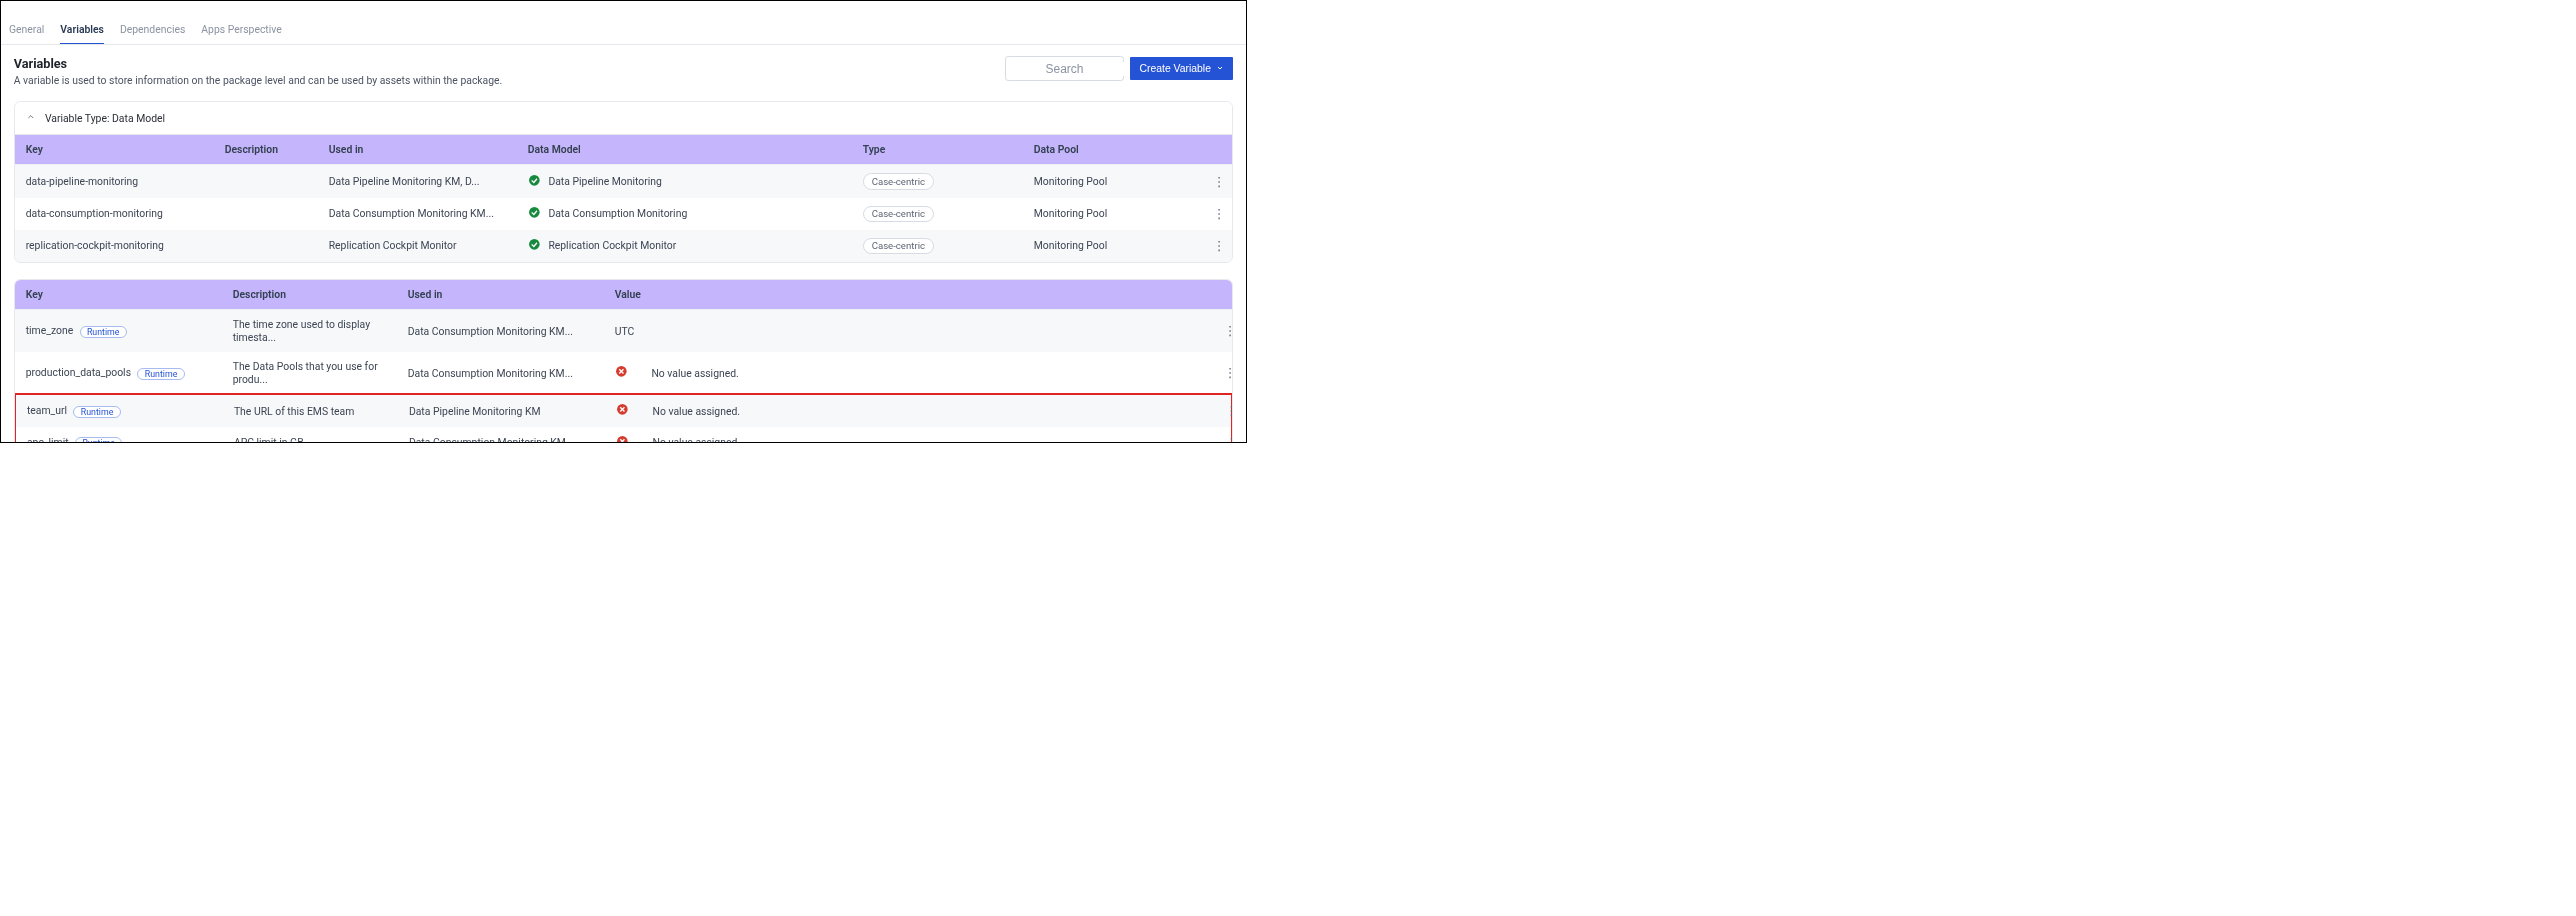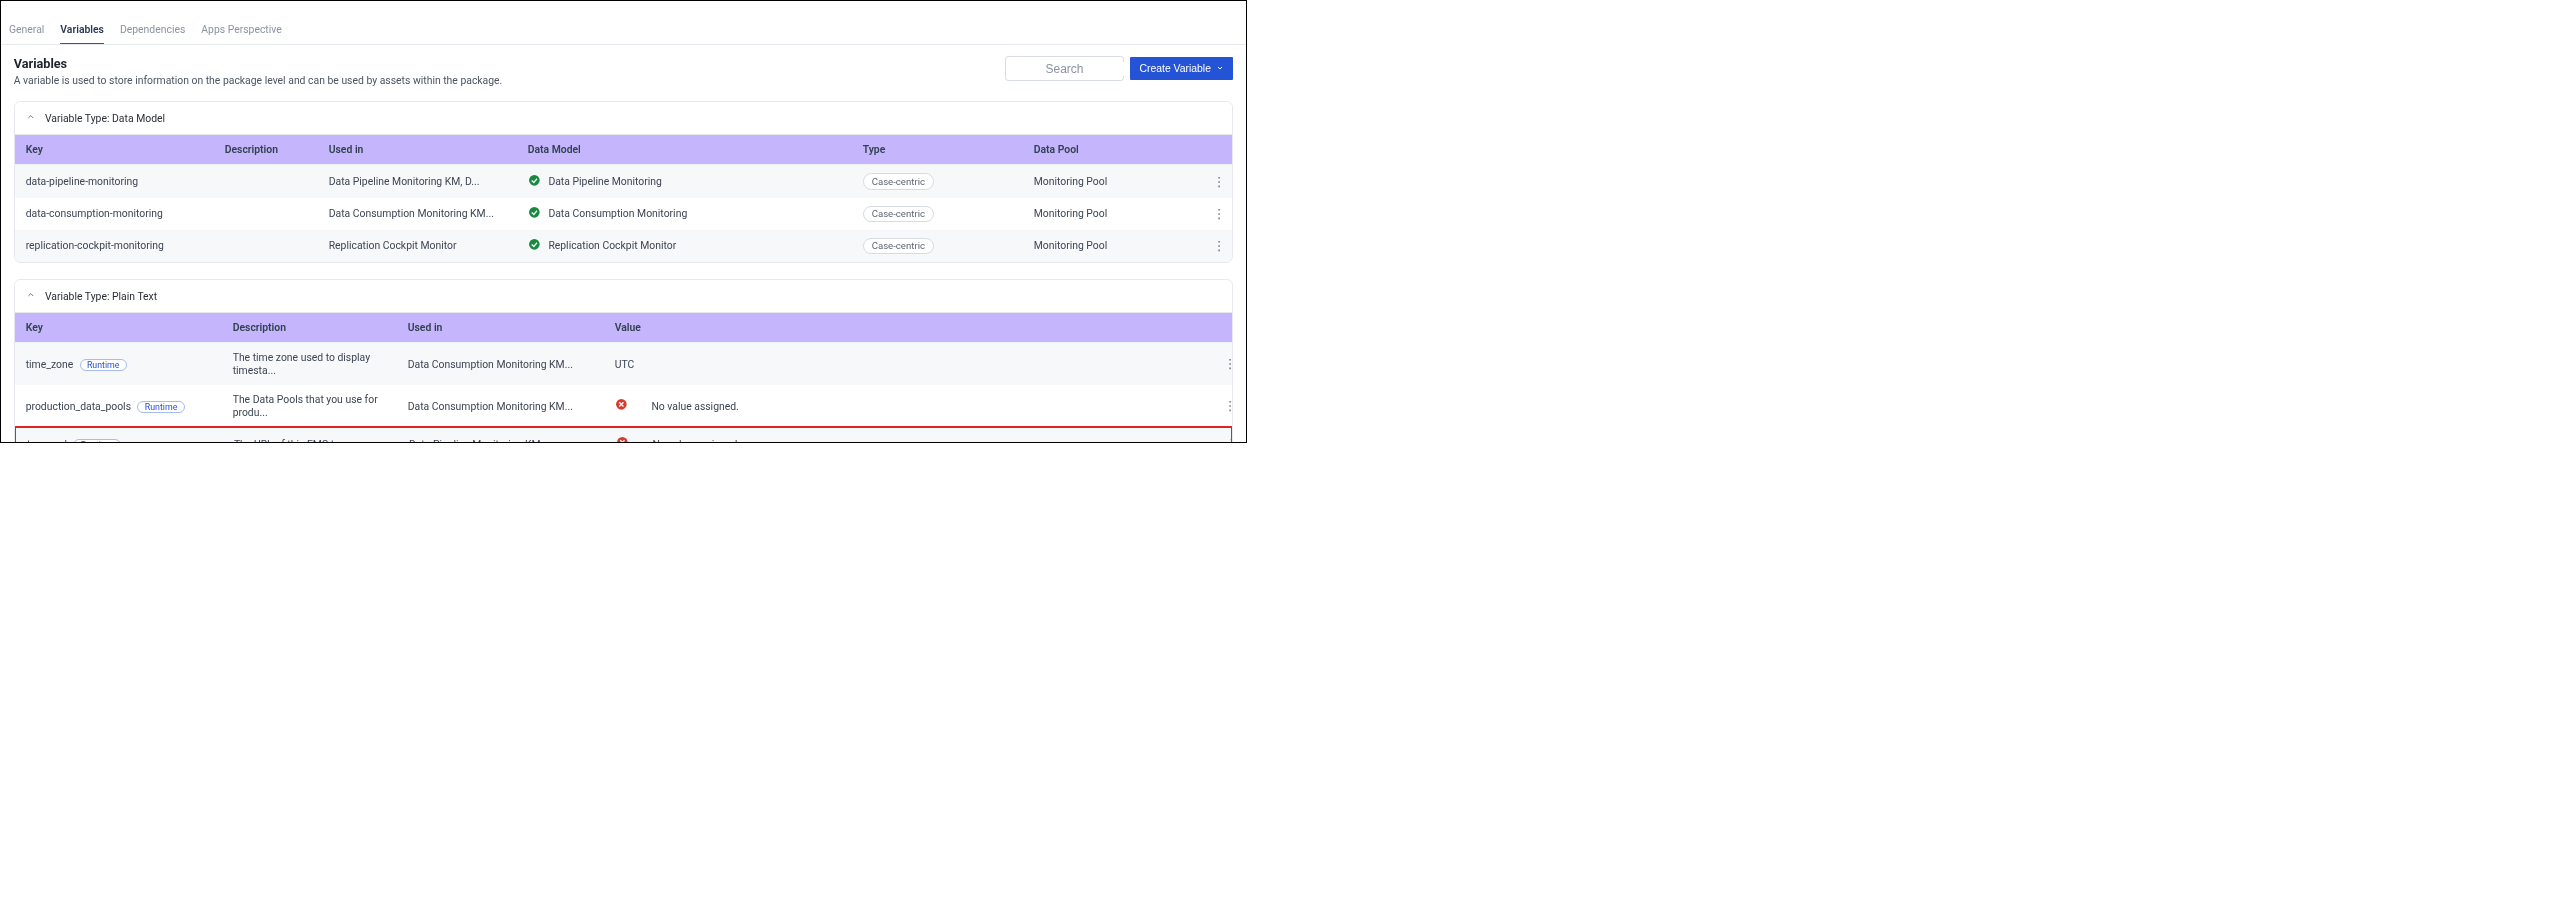--- a/index.html
+++ b/index.html
@@ -267,28 +267,20 @@
             <span>Replication Cockpit Monitor</span>
           </div>
           <div><span class="pill">Case-centric</span></div>
           <div>Monitoring Pool</div>
           <div class="ellipsis-v">⋮</div>
         </div>
       </div>
   </div>
 
   <div class="panel">
-    <div class="panel-head">
-      <span class="chevron">
-        <svg width="9.6" height="9.6" viewBox="0 0 24 24" fill="none" stroke="currentColor" stroke-width="2">
-            <polyline points="18 15 12 9 6 15"></polyline>
-          </svg>
-      </span>
-      <span>Variable Type: Plain Text</span>
-    </div>
     <div class="thead cols-b">
       <div>Key</div>
       <div>Description</div>
       <div>Used in</div>
       <div>Value</div>
       <div></div>
     </div>
     <div class="rows-wrap" id="rows-b-top">
         <div class="row cols-b striped">
           <div>time_zone<span class="runtime-pill">Runtime</span></div>

